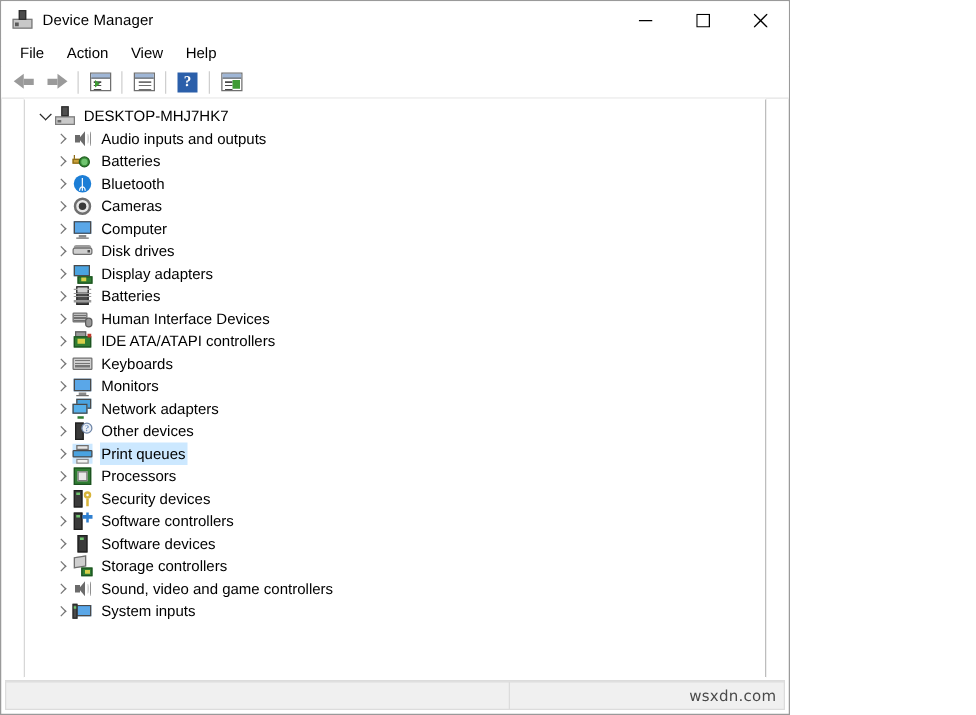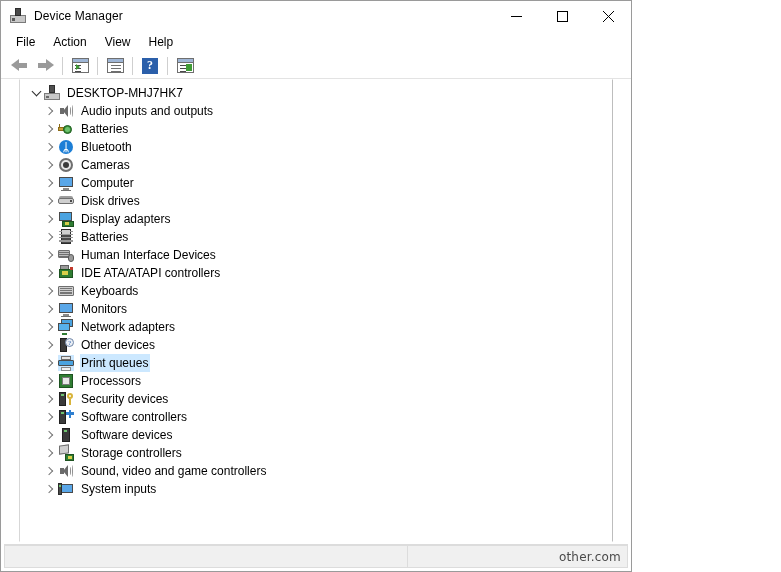--- a/index.html
+++ b/index.html
@@ -732,17 +732,17 @@
           </span>
           <span class="tree-label">System inputs</span>
         </div>
       </div>
 
   </div>
 
   <div id="statusbar">
     <div class="sb-pane sb-main"></div>
     <div class="sb-pane sb-right">
-      <span id="watermark">other.com</span>
+      <span id="watermark">wsxdn.com</span>
     </div>
   </div>
 
 </div>
 
 </body></html>

